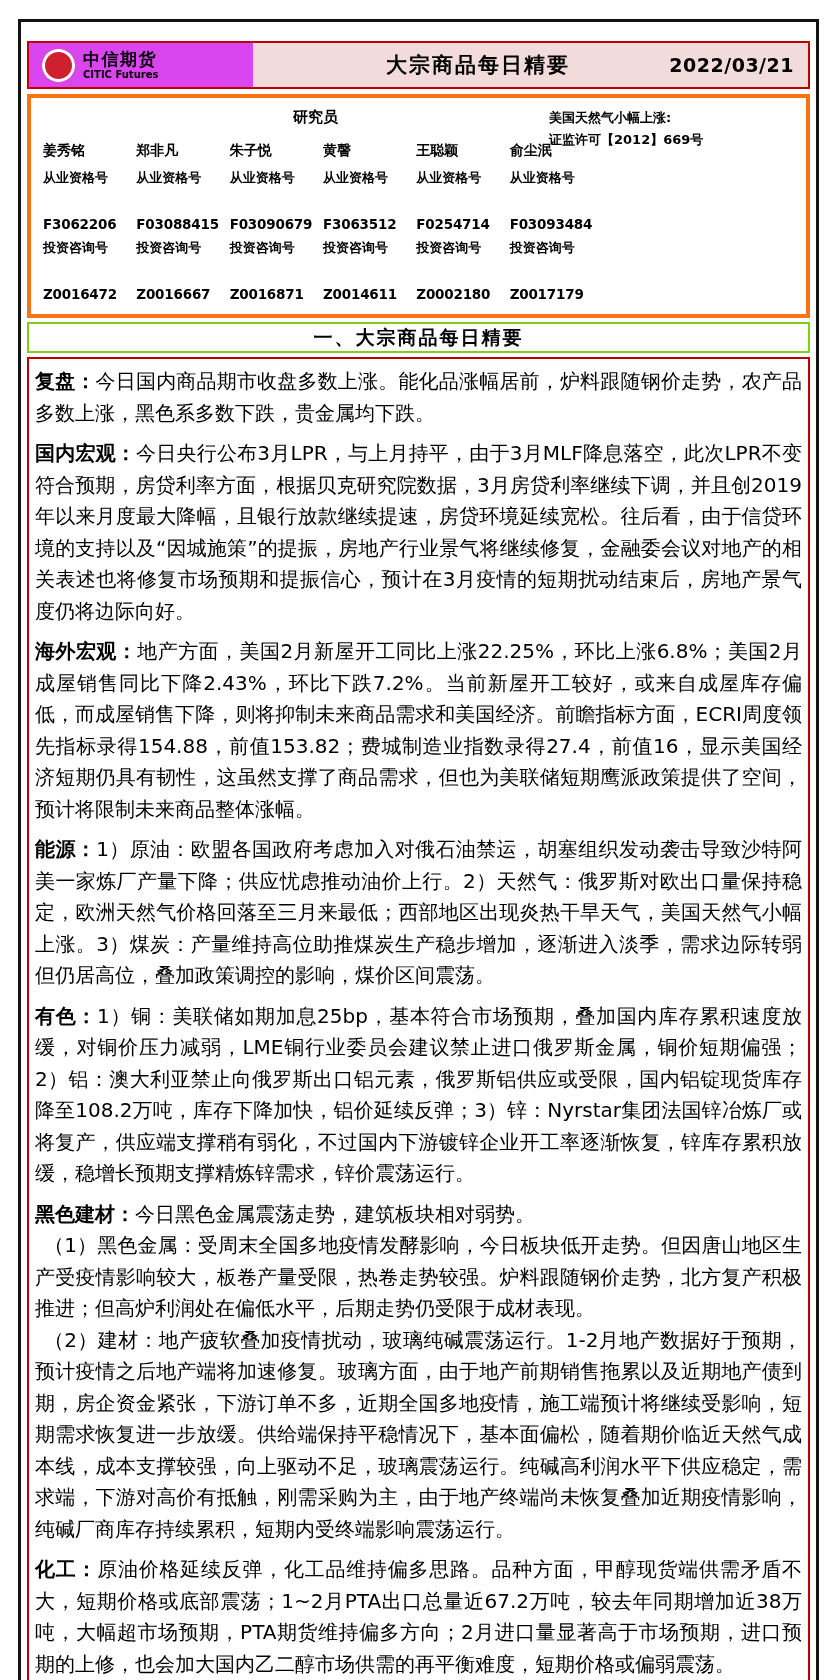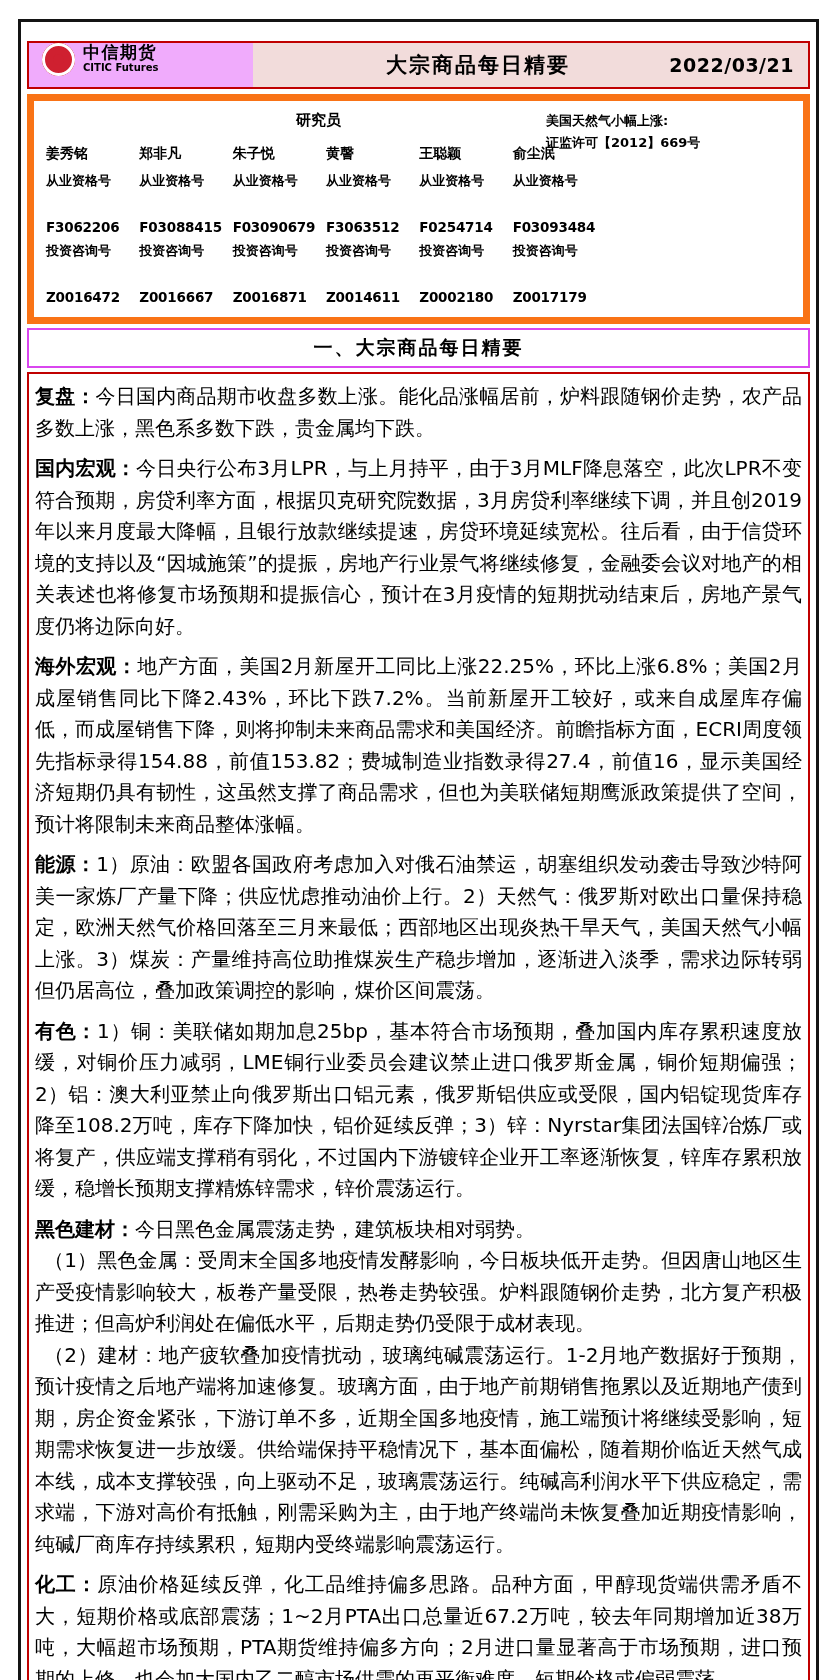--- a/index.html
+++ b/index.html
@@ -13,56 +13,56 @@
     position:absolute;left:18px;top:19px;width:801px;height:1700px;
     border:3px solid #141414;box-sizing:border-box;
     padding:19px 6px 6px 6px;background:#fff;
   }
   
   .header-box{
     border:2px solid #c00000;height:48px;display:flex;box-sizing:border-box;
     margin-bottom:5px;background:#f2dcdb;
   }
   .logo-zone{
-    width:224px;background:#f0abfc;display:flex;
+    width:224px;background:#d946ef;display:flex;align-items:center;
     padding-left:13px;box-sizing:border-box;gap:8px;
   }
   .logo-disc{
     width:33px;height:33px;border-radius:50%;flex:0 0 auto;
     background:#cf2030;box-shadow:inset 0 0 0 3px #ffffff, inset 0 0 0 11px #cf2030;
     display:flex;align-items:center;justify-content:center;
     color:#fff;font-size:6px;font-weight:bold;letter-spacing:.5px;
   }
   .company{display:flex;flex-direction:column;line-height:1.12;}
   .company-cn{font-size:17px;font-weight:bold;letter-spacing:1.5px;}
   .company-en{font-size:10px;font-weight:bold;}
   .header-pink{flex:1;position:relative;display:flex;align-items:center;padding-left:20px;}
   .report-title{
     position:absolute;left:133px;font-size:21px;font-weight:bold;letter-spacing:2px;
   }
   .report-date{position:absolute;right:14px;font-size:19px;font-weight:bold;letter-spacing:.5px;}
   
   .researchers-box{
-    border:7px solid #f97316;position:relative;box-sizing:border-box;
+    border:4px solid #f97316;position:relative;box-sizing:border-box;
     min-height:140px;padding:10px 0 12px 12px;margin-bottom:4px;background:#fff;
   }
   .res-title{width:545px;text-align:center;font-size:15px;font-weight:bold;margin-bottom:15px;}
   .credentials{
     position:absolute;top:9px;right:22px;width:235px;
     font-size:13px;font-weight:bold;line-height:22px;
   }
   .people-row{display:flex;width:560px;}
   .person{flex:1;display:flex;flex-direction:column;font-weight:bold;}
   .p-name{font-size:14px;margin-bottom:9px;}
   .p-label{font-size:13px;margin-bottom:2px;}
   .p-num{font-size:13.5px;margin-bottom:7px;letter-spacing:-0.2px;margin-top:27px;}
   .p-num-last{margin-bottom:0;}
   
   .section-bar{
-    border:2px solid #d946ef;height:40px;box-sizing:border-box;
+    border:2px solid #84cc16;height:31px;box-sizing:border-box;
     display:flex;align-items:center;justify-content:center;margin-bottom:4px;
   }
   .section-title{font-size:19px;font-weight:bold;letter-spacing:2px;}
   
   .body-box{
     border:2px solid #c00000;border-bottom:none;box-sizing:border-box;
     height:1450px;padding:7px 6px 0 6px;overflow:hidden;background:#fff;
   }
   .para{
     font-size:20px;line-height:31.5px;text-align:justify;margin-bottom:9px;

